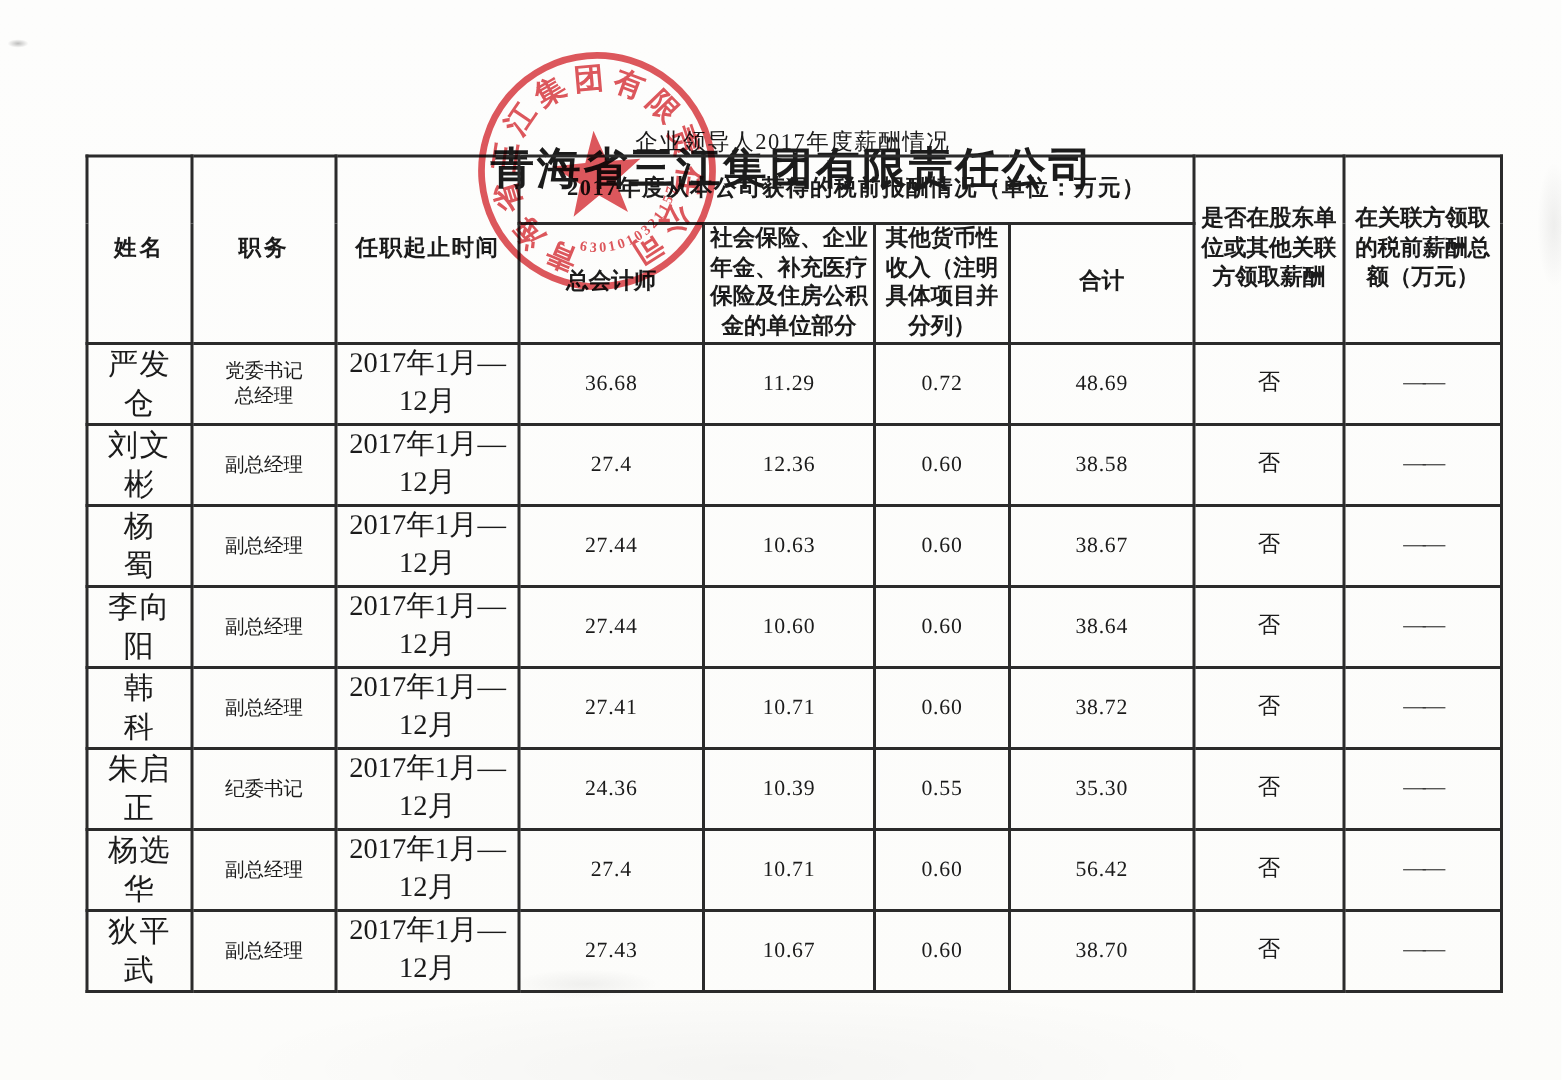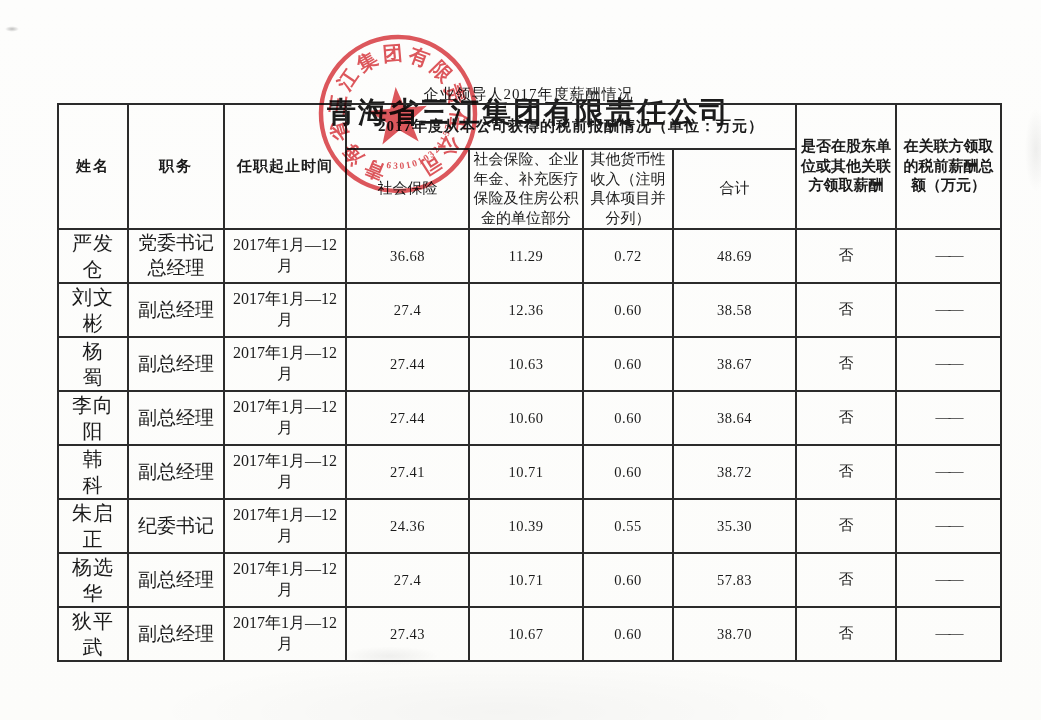--- a/index.html
+++ b/index.html
@@ -28,27 +28,27 @@
     position:absolute;left:57px;top:103px;width:943px;
     border-collapse:collapse;table-layout:fixed;
     background:transparent;
   }
   table.salary td{
     border:2px solid #2b2b2b;
     text-align:center;vertical-align:middle;
     padding:0 3px;font-size:15px;line-height:1.3;
   }
   td.ha{height:43px;font-size:15.5px;font-weight:700;letter-spacing:1px;border-radius:20px;}
-  tr.hrow-b td{height:70px;font-weight:400;}
+  tr.hrow-b td{height:70px;font-weight:700;}
   td.hcell{font-weight:600;font-size:16px;letter-spacing:2px;}
   td.hsmall{font-size:14.5px;letter-spacing:0;line-height:1.28;font-weight:600;}
   tbody.body-rows td{height:46px;}
   tbody.body-rows td[data-field="name"]{font-size:20px;letter-spacing:1px;}
-  tbody.body-rows td[data-field="position"]{white-space:pre-line;font-size:19px;margin-left:24px;}
-  tbody.body-rows td[data-field="term"]{font-size:16px;}
+  tbody.body-rows td[data-field="position"]{white-space:pre-line;font-size:13px;margin-left:24px;}
+  tbody.body-rows td[data-field="term"]{font-size:19px;}
   tbody.body-rows td[data-field="payable"],
   tbody.body-rows td[data-field="social"],
   tbody.body-rows td[data-field="other"],
   tbody.body-rows td[data-field="total"]{font-size:14.5px;letter-spacing:0.5px;}
   tbody.body-rows td[data-field="related"]{letter-spacing:-2px;color:#2e2e2e;}
   .notes{
     position:absolute;left:64px;top:601px;width:930px;
     display:flex;font-size:14px;
   }
   .notes-label{width:76px;font-weight:600;letter-spacing:1px;flex:none;}
@@ -91,21 +91,21 @@
     <thead>
       <tr>
         <td rowspan="2" class="hcell">姓名</td>
         <td rowspan="2" class="hcell">职务</td>
         <td rowspan="2" class="hcell" style="letter-spacing:1px;font-family:Liberation Serif, serif;">任职起止时间</td>
         <td colspan="4" class="ha">2017年度从本公司获得的税前报酬情况（单位：万元）</td>
         <td rowspan="2" class="hsmall">是否在股东单位或其他关联方领取薪酬</td>
         <td rowspan="2" class="hsmall">在关联方领取的税前薪酬总额（万元）</td>
       </tr>
       <tr class="hrow-b">
-        <td>社会保险</td>
+        <td>总会计师</td>
         <td class="hsmall">社会保险、企业年金、补充医疗保险及住房公积金的单位部分</td>
         <td class="hsmall">其他货币性收入（注明具体项目并分列）</td>
         <td>合计</td>
       </tr>
     </thead>
     <tbody class="body-rows">
         <tr>
       <td data-field="name">严发仓</td>
       <td data-field="position">党委书记
 总经理</td>
@@ -172,21 +172,21 @@
       <td data-field="shareholder">否</td>
       <td data-field="related">——</td>
     </tr>
         <tr>
       <td data-field="name">杨选华</td>
       <td data-field="position">副总经理</td>
       <td data-field="term">2017年1月—12月</td>
       <td data-field="payable">27.4</td>
       <td data-field="social">10.71</td>
       <td data-field="other">0.60</td>
-      <td data-field="total">57.83</td>
+      <td data-field="total">56.42</td>
       <td data-field="shareholder">否</td>
       <td data-field="related">——</td>
     </tr>
         <tr>
       <td data-field="name">狄平武</td>
       <td data-field="position">副总经理</td>
       <td data-field="term">2017年1月—12月</td>
       <td data-field="payable">27.43</td>
       <td data-field="social">10.67</td>
       <td data-field="other">0.60</td>

